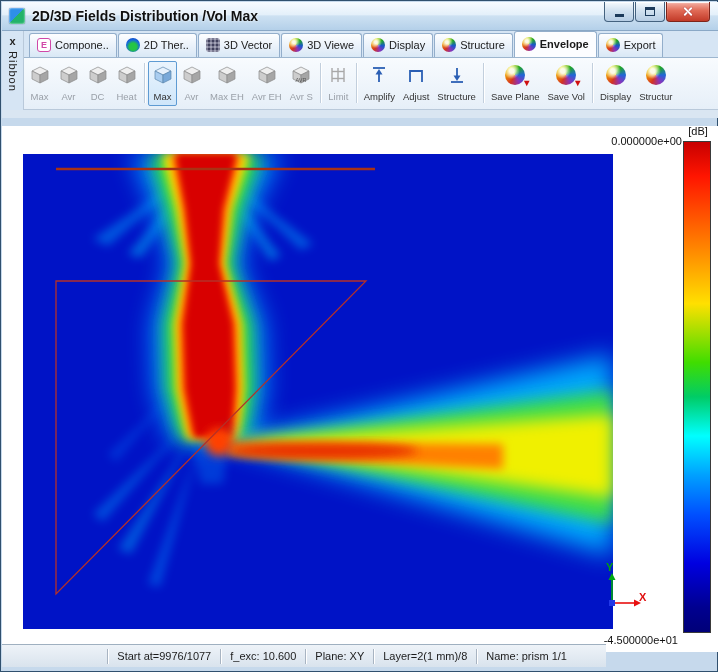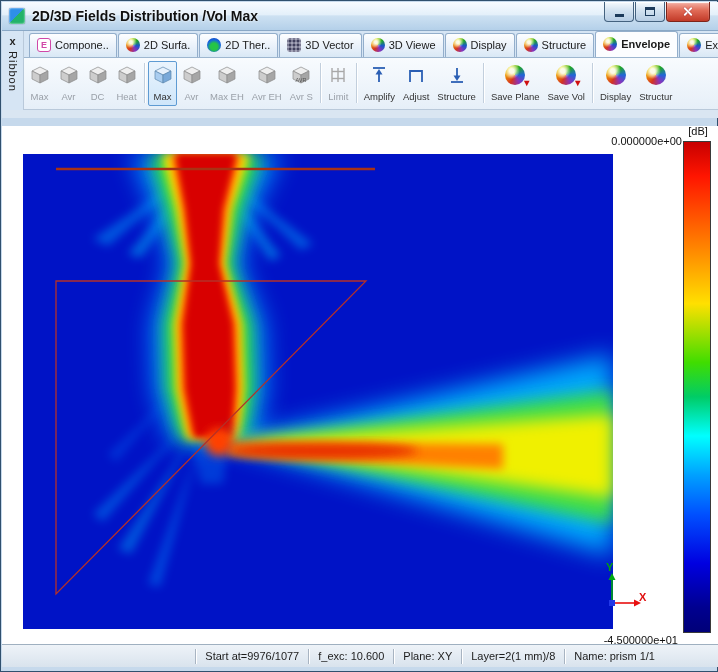--- a/index.html
+++ b/index.html
@@ -85,23 +85,23 @@
       #40dd00 45%,#00cc66 52%,#00ffff 60%,#00a0ff 68%,#0050ff 76%,#0000e0 86%,#000090 95%,#000078 100%);}
   .cmax{position:absolute;right:36px;top:9px;font-size:11px;color:#111;}
   .cmin{position:absolute;right:40px;top:508px;font-size:11px;color:#111;}
 
   .axisw{position:absolute;left:601px;top:436px;width:46px;height:56px;}
   .axisw svg{position:absolute;left:0;top:11px;}
   .ylab{position:absolute;left:3px;top:-1px;font-size:11px;font-weight:bold;color:#00a010;}
   .xlab{position:absolute;left:36px;top:29px;font-size:11px;font-weight:bold;color:#e01010;}
 
   
-  .statusbar{position:absolute;left:1px;top:643px;width:716px;height:23px;box-sizing:border-box;
+  .statusbar{position:absolute;left:1px;top:643px;width:604px;height:23px;box-sizing:border-box;
     background:linear-gradient(#eef3f8,#d9e3ed);border-top:1px solid #9fb0c0;
-    display:flex;align-items:center;padding-right:54px;}
+    display:flex;align-items:center;padding-right:30px;}
   .sspacer{flex:1;}
   .sitem{padding:0 9px;font-size:11px;color:#1c1c1c;white-space:nowrap;}
   .ssep{width:1px;height:15px;background:#a8b4c2;box-shadow:1px 0 0 #fff;flex:0 0 1px;}
 </style>
 </head>
 <body>
 
 <div class="frame">
 
   <div class="titlebar">
@@ -118,24 +118,20 @@
           <span class="g-close"></span>
         </div>
     </div>
   </div>
 
   <div class="tabstrip">
     <div class="tabs">
         <div class="tab">
           <span class="ticn s-e">E</span>
           <span>Compone..</span>
-        </div>
-        <div class="tab">
-          <span class="ticn s-sphere"></span>
-          <span>2D Surfa.</span>
         </div>
         <div class="tab">
           <span class="ticn s-thermal"></span>
           <span>2D Ther..</span>
         </div>
         <div class="tab">
           <span class="ticn s-grid"></span>
           <span>3D Vector</span>
         </div>
         <div class="tab">

